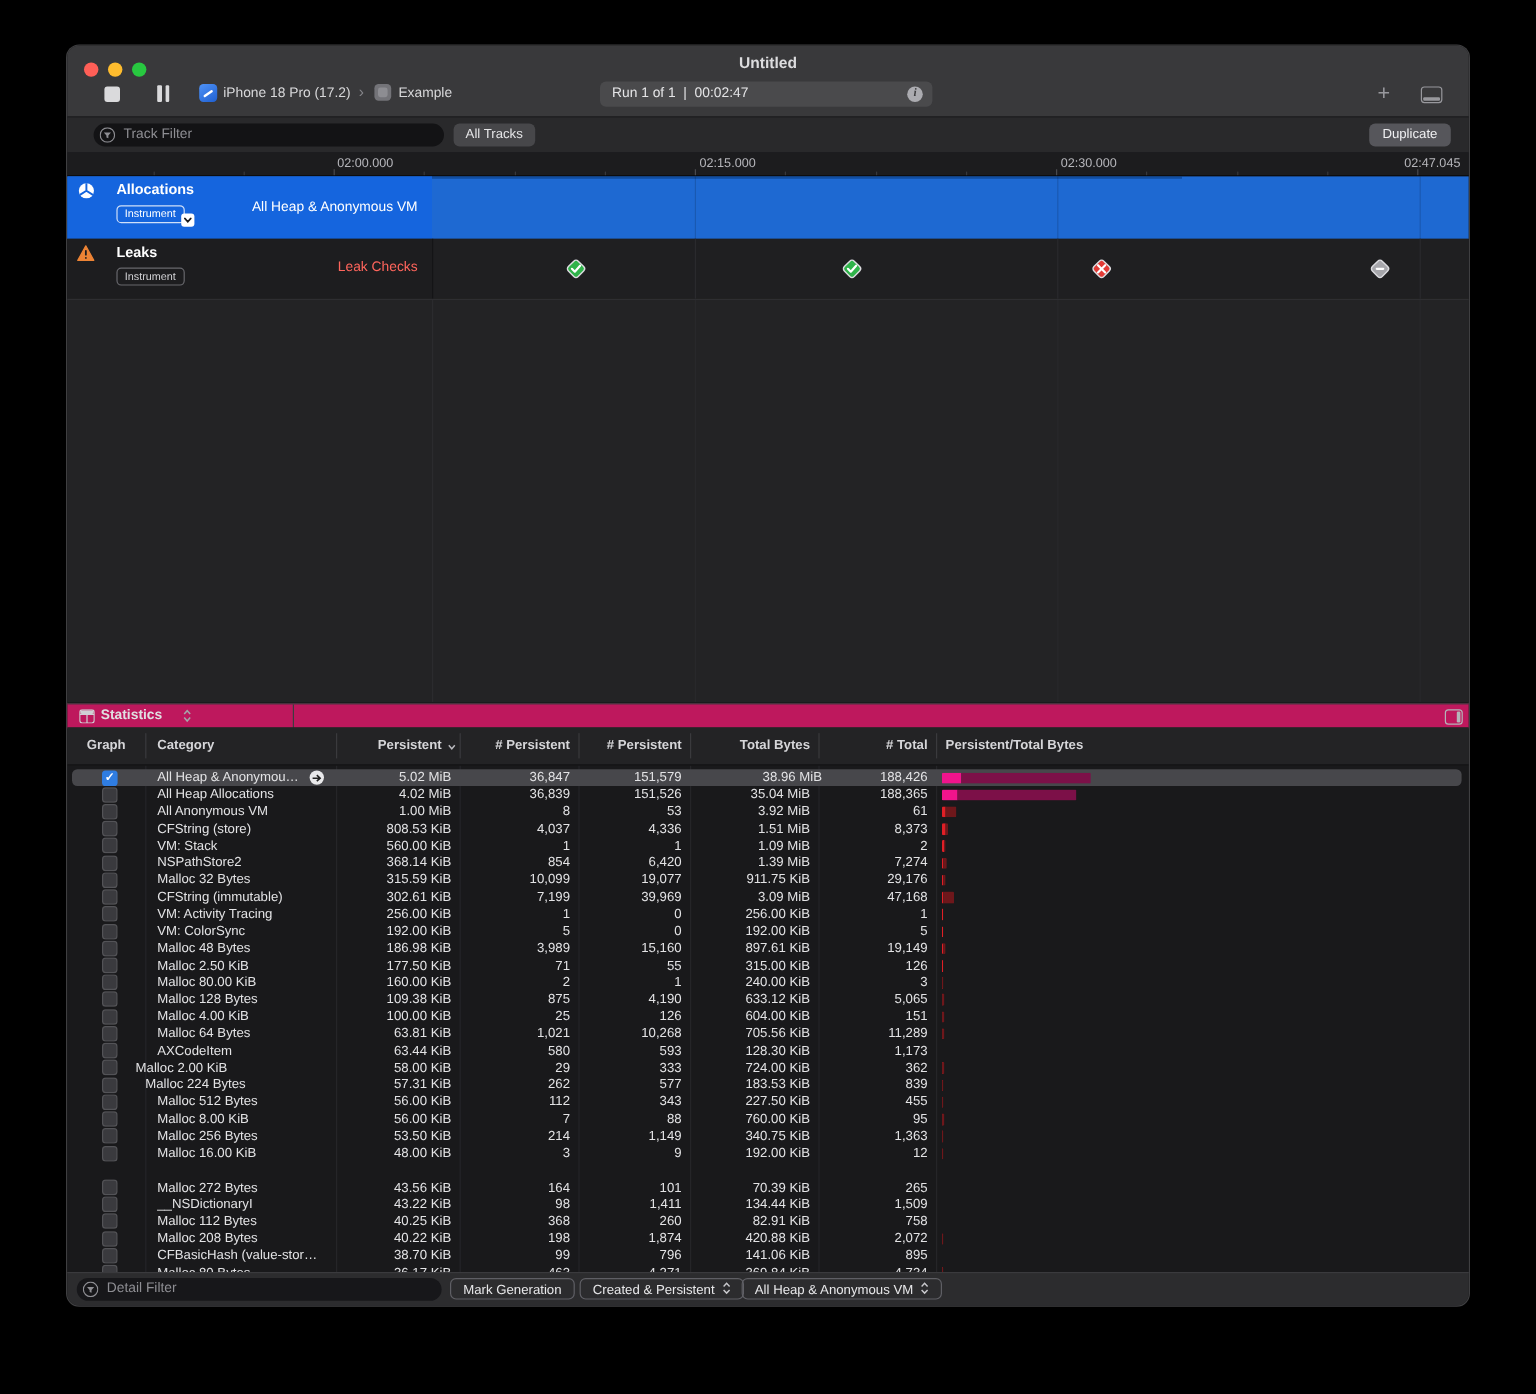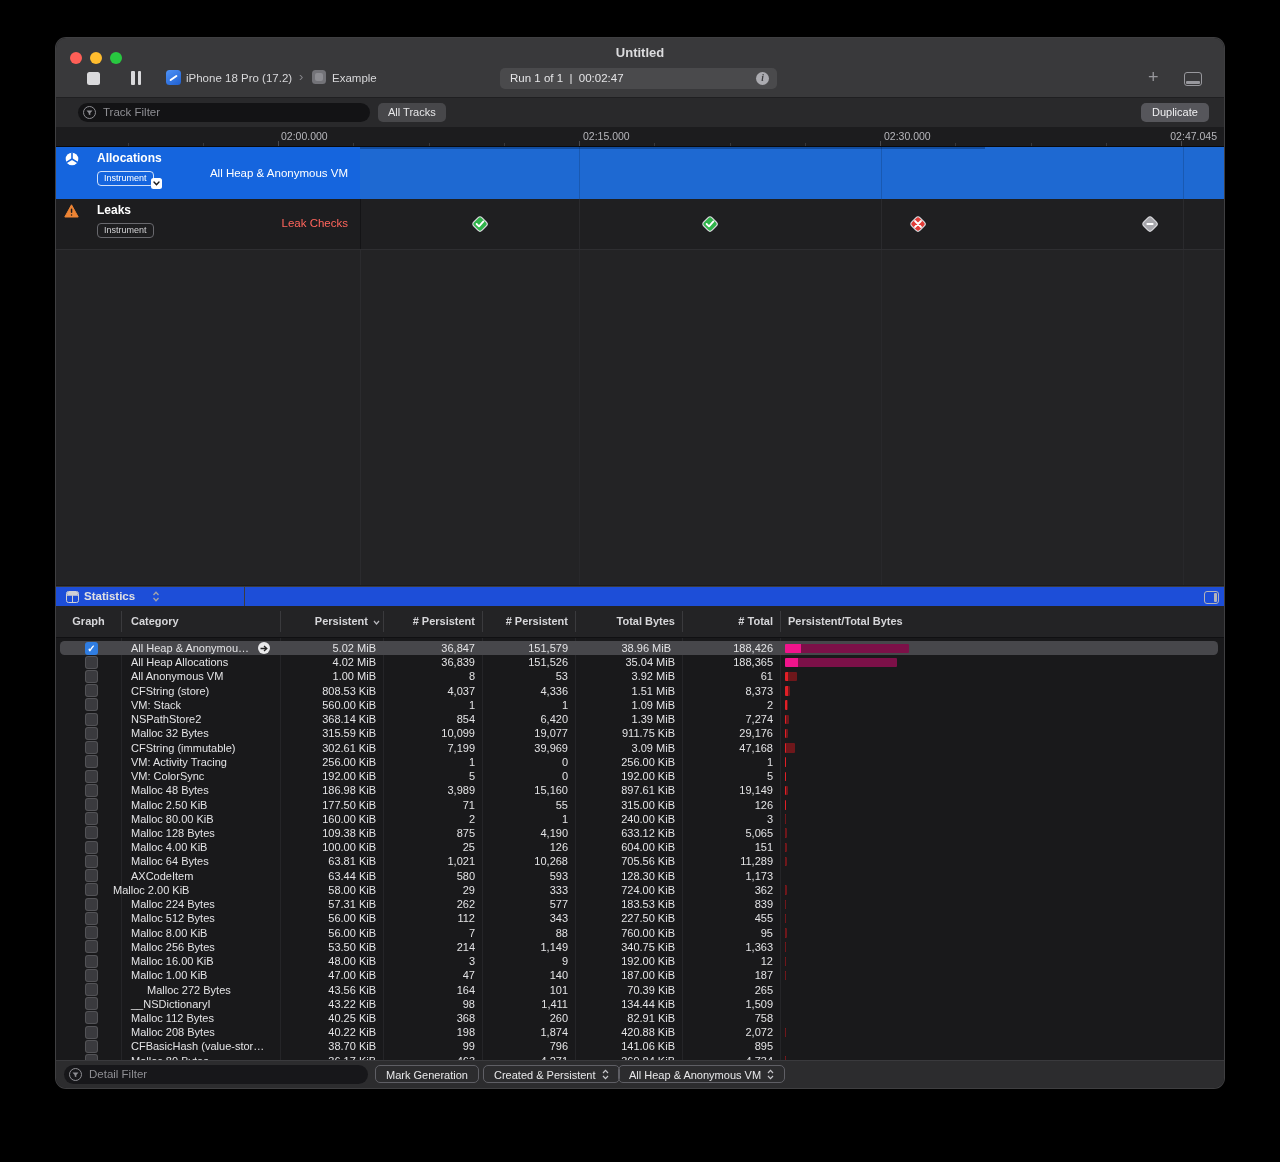--- a/index.html
+++ b/index.html
@@ -53,21 +53,21 @@
   .chevbox{position:absolute;left:95px;top:31px;width:11px;height:11px;background:#fff;border-radius:2.5px;line-height:0;}
   .chevbox svg{position:absolute;left:2px;top:3px;}
   .lanelabel{position:absolute;left:150px;width:142px;text-align:right;font-size:11.5px;}
   .cubeicon{position:absolute;left:9px;top:5px;line-height:0;}
   .triicon{position:absolute;left:8px;top:5px;line-height:0;}
   .vline{position:absolute;top:0;bottom:0;width:1px;}
   .marker{position:absolute;top:16px;line-height:0;}
   
   .empty{position:absolute;left:0;top:211px;width:100%;height:336px;background:#232325;border-top:1px solid #2e2e31;box-sizing:border-box;}
   
-  .statsbar{position:absolute;left:0;top:548px;width:100%;height:21px;background:#1d4ed8;border-top:1px solid #39393c;box-sizing:border-box;}
+  .statsbar{position:absolute;left:0;top:548px;width:100%;height:21px;background:#be185d;border-top:1px solid #39393c;box-sizing:border-box;}
   .statsicon{position:absolute;left:10px;top:4px;line-height:0;}
   .statstitle{position:absolute;left:28px;top:3px;font-size:11.5px;font-weight:700;color:#e0e0e2;}
   .sortglyph{position:absolute;left:96px;top:3px;line-height:0;}
   .statsdiv{position:absolute;left:188px;top:0;bottom:0;width:1px;background:#3c3c3f;}
   .rpanelicon{position:absolute;left:1148px;top:4px;width:13px;height:11px;border:1.5px solid #b4b4b9;border-radius:3px;}
   .rpanelicon:after{content:"";position:absolute;right:1px;top:1px;bottom:1px;width:3.5px;background:#b4b4b9;border-radius:1px;}
   
   .thead{position:absolute;left:0;top:568px;width:100%;height:32px;background:#232325;border-bottom:1px solid #101012;box-sizing:border-box;}
   .th{position:absolute;top:9px;font-size:11px;font-weight:700;color:#d6d6d9;}
   .hdiv{position:absolute;top:5px;bottom:5px;width:1px;background:#3a3a3d;}
@@ -265,21 +265,21 @@
         <div class="cbox on">✓</div>
         <div class="cell" style="left: 75px;">All Heap &amp; Anonymou…</div>
         <div class="arrowico">
           <svg width="8" height="7" viewBox="0 0 8 7">
             <path d="M0.5 3.5 L6.5 3.5 M4 1 L6.8 3.5 L4 6" stroke="#222" stroke-width="1.3" fill="none"></path>
           </svg>
         </div>
         <div class="cell num" style="left: 224px; width: 96px;">5.02 MiB</div>
         <div class="cell num" style="left: 327px; width: 92px;">36,847</div>
         <div class="cell num" style="left: 426px; width: 86px;">151,579</div>
-        <div class="cell num" style="left: 515px; width: 100px;">38.96 MiB</div>
+        <div class="cell num" style="left: 529px; width: 100px;">38.96 MiB</div>
         <div class="cell num" style="left: 626px; width: 91px;">188,426</div>
         <div class="bar"><i style="width: 15.9787px; background: rgb(240, 20, 140);"></i><i style="width: 108.031px; background: rgb(124, 16, 72);"></i></div>
       </div>
       <div class="trow" style="top: 17.23px;">
         <div class="cbox"></div>
         <div class="cell" style="left: 75px;">All Heap Allocations</div>
         <div class="cell num" style="left: 224px; width: 96px;">4.02 MiB</div>
         <div class="cell num" style="left: 327px; width: 92px;">36,839</div>
         <div class="cell num" style="left: 426px; width: 86px;">151,526</div>
         <div class="cell num" style="left: 519px; width: 100px;">35.04 MiB</div>
@@ -441,21 +441,21 @@
         <div class="cell" style="left: 57px;">Malloc 2.00 KiB</div>
         <div class="cell num" style="left: 224px; width: 96px;">58.00 KiB</div>
         <div class="cell num" style="left: 327px; width: 92px;">29</div>
         <div class="cell num" style="left: 426px; width: 86px;">333</div>
         <div class="cell num" style="left: 519px; width: 100px;">724.00 KiB</div>
         <div class="cell num" style="left: 626px; width: 91px;">362</div>
         <div class="bar"><i style="width: 0.180158px; background: rgb(224, 31, 38);"></i><i style="width: 2.07022px; background: rgb(110, 23, 27);"></i></div>
       </div>
       <div class="trow" style="top: 259.14px;">
         <div class="cbox"></div>
-        <div class="cell" style="left: 75px; text-align: right;">Malloc 224 Bytes</div>
+        <div class="cell" style="left: 65px; text-align: right;">Malloc 224 Bytes</div>
         <div class="cell num" style="left: 224px; width: 96px;">57.31 KiB</div>
         <div class="cell num" style="left: 327px; width: 92px;">262</div>
         <div class="cell num" style="left: 426px; width: 86px;">577</div>
         <div class="cell num" style="left: 519px; width: 100px;">183.53 KiB</div>
         <div class="cell num" style="left: 626px; width: 91px;">839</div>
         <div class="bar"><i style="width: 0.178248px; background: rgb(224, 31, 38);"></i><i style="width: 0.392146px; background: rgb(110, 23, 27);"></i></div>
       </div>
       <div class="trow" style="top: 273.37px;">
         <div class="cbox"></div>
         <div class="cell" style="left: 75px;">Malloc 512 Bytes</div>
@@ -489,33 +489,23 @@
       <div class="trow" style="top: 316.06px;">
         <div class="cbox"></div>
         <div class="cell" style="left: 75px;">Malloc 16.00 KiB</div>
         <div class="cell num" style="left: 224px; width: 96px;">48.00 KiB</div>
         <div class="cell num" style="left: 327px; width: 92px;">3</div>
         <div class="cell num" style="left: 426px; width: 86px;">9</div>
         <div class="cell num" style="left: 519px; width: 100px;">192.00 KiB</div>
         <div class="cell num" style="left: 626px; width: 91px;">12</div>
         <div class="bar"><i style="width: 0.149283px; background: rgb(224, 31, 38);"></i><i style="width: 0.44753px; background: rgb(110, 23, 27);"></i></div>
       </div>
-      <div class="trow" style="top: 330.29px;">
-        <div class="cbox"></div>
-        <div class="cell" style="left: 75px;">Malloc 1.00 KiB</div>
-        <div class="cell num" style="left: 224px; width: 96px;">47.00 KiB</div>
-        <div class="cell num" style="left: 327px; width: 92px;">47</div>
-        <div class="cell num" style="left: 426px; width: 86px;">140</div>
-        <div class="cell num" style="left: 519px; width: 100px;">187.00 KiB</div>
-        <div class="cell num" style="left: 626px; width: 91px;">187</div>
-        <div class="bar"><i style="width: 0.1461px; background: rgb(224, 31, 38);"></i><i style="width: 0.435116px; background: rgb(110, 23, 27);"></i></div>
-      </div>
       <div class="trow" style="top: 344.52px;">
         <div class="cbox"></div>
-        <div class="cell" style="left: 75px; margin-left: 16px;">Malloc 272 Bytes</div>
+        <div class="cell" style="left: 75px;">Malloc 272 Bytes</div>
         <div class="cell num" style="left: 224px; width: 96px;">43.56 KiB</div>
         <div class="cell num" style="left: 327px; width: 92px;">164</div>
         <div class="cell num" style="left: 426px; width: 86px;">101</div>
         <div class="cell num" style="left: 519px; width: 100px;">70.39 KiB</div>
         <div class="cell num" style="left: 626px; width: 91px;">265</div>
         <div class="bar"><i style="width: 0.135278px; background: rgb(224, 31, 38);"></i><i style="width: 0.0833945px; background: rgb(110, 23, 27);"></i></div>
       </div>
       <div class="trow" style="top: 358.75px;">
         <div class="cbox"></div>
         <div class="cell" style="left: 75px;">__NSDictionaryI</div>

